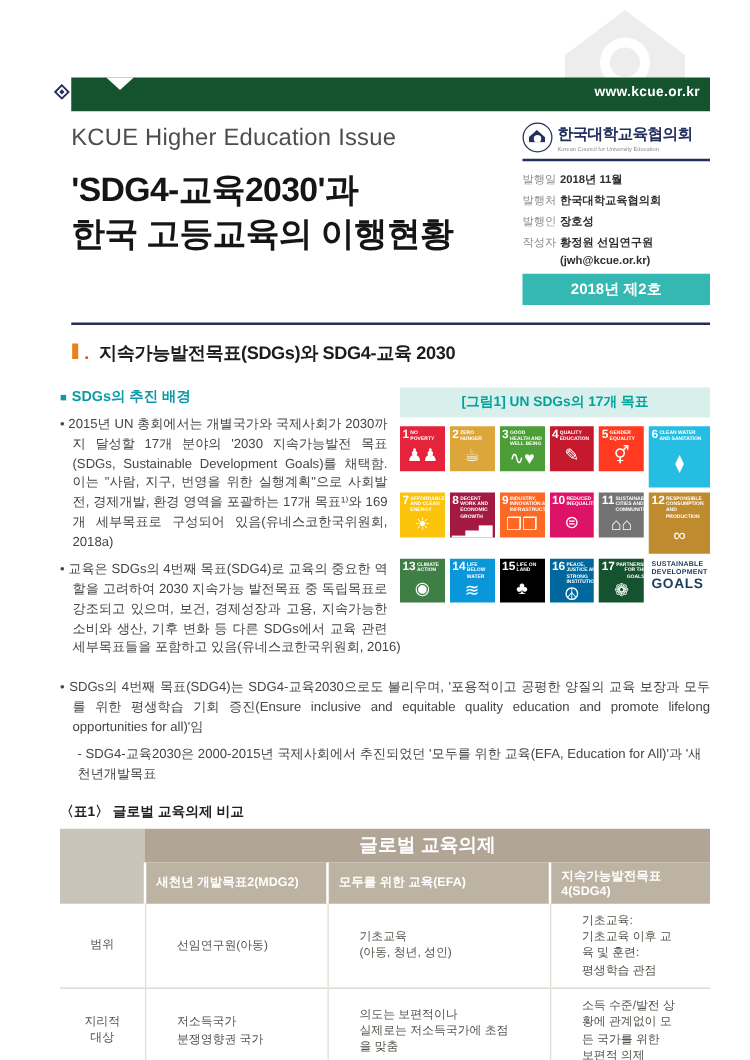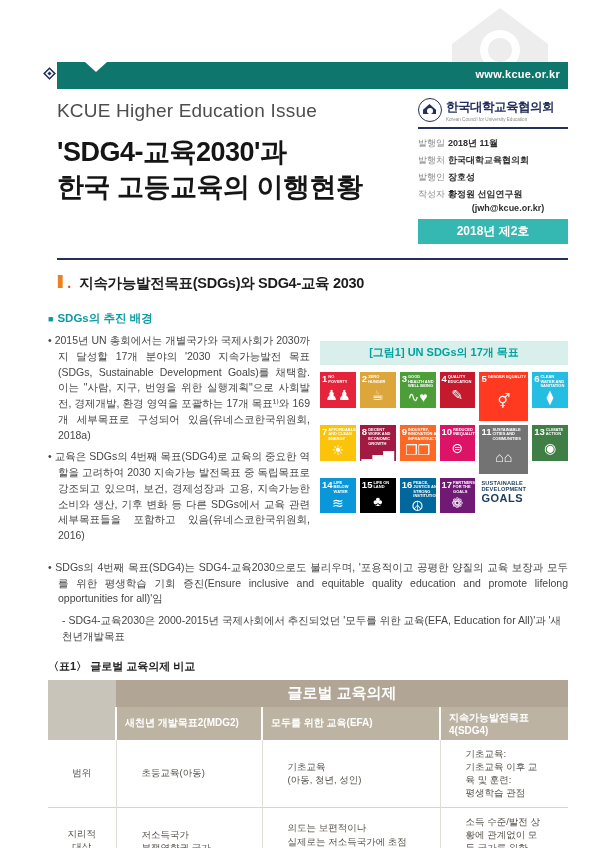--- a/index.html
+++ b/index.html
@@ -5,21 +5,21 @@
   * { margin:0; padding:0; box-sizing:border-box; }
   html,body { width:600px; height:848px; background:#fff; }
   body { font-family:"Liberation Sans","DejaVu Sans",sans-serif; color:#333; position:relative; overflow:hidden; }
 
   
   .watermark { position:absolute; top:8px; left:452px; width:96px; height:62px;
     background:#ededed; clip-path:polygon(50% 0,100% 58%,100% 100%,0 100%,0 58%); }
   .watermark .arch { position:absolute; left:28px; top:22px; width:40px; height:40px;
     border-radius:50%; background:#fff; }
   .watermark .arch:after { content:""; position:absolute; left:8px; top:8px; width:24px; height:24px; border-radius:50%; background:#ededed; }
-  .topbar { position:absolute; top:62px; left:57px; right:32px; height:27px; background:#0f766e; }
+  .topbar { position:absolute; top:62px; left:57px; right:32px; height:27px; background:#14532d; }
   .topbar-notch { position:absolute; top:0; left:28px; width:0; height:0;
     border-left:11px solid transparent; border-right:11px solid transparent; border-top:10px solid #fff; }
   .topbar-url { position:absolute; right:8px; top:6px; color:#fff; font-size:11px; font-weight:bold; letter-spacing:.3px; }
   .topbar-diamond { position:absolute; top:69px; left:45px; width:9px; height:9px; background:#232f5d;
     transform:rotate(45deg); box-shadow:inset 0 0 0 1.5px #232f5d, inset 0 0 0 3px #fff; }
 
   .main { position:absolute; top:98px; left:0; width:600px; padding:0 32px 0 57px; }
 
   
   .header { display:flex; }
@@ -31,36 +31,36 @@
   .emblem { width:24px; height:24px; border:1.5px solid #232f5d; border-radius:50%; position:relative; flex:none; }
   .emblem .cap { position:absolute; left:4px; top:5px; width:13px; height:10px; background:#232f5d;
     clip-path:polygon(50% 0,100% 58%,100% 100%,0 100%,0 58%); }
   .emblem .cap:after { content:""; position:absolute; left:3.5px; top:4px; width:6px; height:6px; border-radius:50%; background:#fff; }
   .org-kr { font-size:12.5px; font-weight:bold; color:#232f5d; letter-spacing:-.5px; }
   .org-en { font-size:4.6px; color:#8a8a8a; margin-top:1px; }
   .pub-rows { margin-top:8px; }
   .pub-row { display:flex; margin-bottom:4px; }
   .pub-label { width:30px; color:#8b8b8b; flex:none; }
   .pub-value { color:#2e2e2e; font-weight:bold; }
-  .pub-email { margin-left:30px; color:#2e2e2e; font-weight:bold; margin-top:-2px; margin-bottom:4px;text-align:center; }
+  .pub-email { margin-left:30px; color:#2e2e2e; font-weight:bold; margin-top:-2px; margin-bottom:4px; }
   .issue-badge { margin-top:6px; background:#35b8b2; color:#fff; font-size:12px; font-weight:bold;
     text-align:center; padding:4px 17px; }
 
   .navy-rule { border-top:2.5px solid #232f5d; margin-top:14px; }
 
   
   .section-heading { display:flex; align-items:baseline; margin-top:12px; }
   .section-numeral { color:#ef7f1a; font-weight:900; font-size:17px; transform:scaleX(1.5); margin-right:4px; }
   .section-dot { color:#e8431f; font-weight:900; font-size:14px; margin-right:8px; }
   .section-title { font-size:14.5px; font-weight:bold; color:#1c1c1c; letter-spacing:-.3px; }
 
   .content { margin-top:18px; margin-left:-9px; font-size:10.5px; color:#454545; }
 
   
-  .figure { float:right; width:248px; margin-left:10px; margin-bottom:8px;margin-top:30px; }
+  .figure { float:right; width:248px; margin-left:10px; margin-bottom:8px; }
   .figure-caption { background:#d9efec; color:#00a39c; font-weight:bold; font-size:11px; text-align:center; padding:4px 0 5px; }
   .sdg-grid { display:grid; grid-template-columns:repeat(6,1fr); gap:4px; margin-top:7px; }
   .sdg-tile { aspect-ratio:1/1; color:#fff; padding:2px 2px; display:flex; flex-direction:column; overflow:hidden; }
   .sdg-head { display:flex; gap:1px; line-height:1; }
   .sdg-num { font-size:9.5px; font-weight:bold; }
   .sdg-label { font-size:4px; font-weight:bold; text-transform:uppercase; line-height:1.15; padding-top:1px; }
   .sdg-icon { flex:1; display:flex; align-items:center; justify-content:center; font-size:14px; line-height:1; }
   .sdg-logo-tile { aspect-ratio:1/1; background:#fff; color:#1b3a5c; display:flex; flex-direction:column;
     justify-content:flex-start; padding:2px; }
   .sdg-logo-line { font-size:5.6px; font-weight:900; letter-spacing:.2px; }
@@ -226,20 +226,27 @@
             </div>
             <div class="sdg-icon">⊜</div>
           </div>
           <div class="sdg-tile" style="background: #737373;">
             <div class="sdg-head">
               <span class="sdg-num">11</span>
               <span class="sdg-label">SUSTAINABLE CITIES AND COMMUNITIES</span>
             </div>
             <div class="sdg-icon">⌂⌂</div>
           </div>
+          <div class="sdg-tile" style="background: rgb(191, 139, 46);">
+            <div class="sdg-head">
+              <span class="sdg-num">12</span>
+              <span class="sdg-label">RESPONSIBLE CONSUMPTION AND PRODUCTION</span>
+            </div>
+            <div class="sdg-icon">∞</div>
+          </div>
           <div class="sdg-tile" style="background: rgb(63, 126, 68);">
             <div class="sdg-head">
               <span class="sdg-num">13</span>
               <span class="sdg-label">CLIMATE ACTION</span>
             </div>
             <div class="sdg-icon">◉</div>
           </div>
           <div class="sdg-tile" style="background: rgb(10, 151, 217);">
             <div class="sdg-head">
               <span class="sdg-num">14</span>
@@ -254,21 +261,21 @@
             </div>
             <div class="sdg-icon">♣</div>
           </div>
           <div class="sdg-tile" style="background: rgb(0, 104, 157);">
             <div class="sdg-head">
               <span class="sdg-num">16</span>
               <span class="sdg-label">PEACE, JUSTICE AND STRONG INSTITUTIONS</span>
             </div>
             <div class="sdg-icon">☮</div>
           </div>
-          <div class="sdg-tile" style="background: #701a75;">
+          <div class="sdg-tile" style="background: #14532d; text-align: center;">
             <div class="sdg-head">
               <span class="sdg-num">17</span>
               <span class="sdg-label">PARTNERSHIPS FOR THE GOALS</span>
             </div>
             <div class="sdg-icon">❁</div>
           </div>
           <div class="sdg-logo-tile">
           <div class="sdg-logo-line">SUSTAINABLE</div>
           <div class="sdg-logo-line">DEVELOPMENT</div>
           <div class="sdg-logo-goals">GOALS</div>
@@ -304,21 +311,21 @@
         </tr>
         <tr>
             <th class="col-header">새천년 개발목표2(MDG2)</th>
             <th class="col-header">모두를 위한 교육(EFA)</th>
             <th class="col-header">지속가능발전목표4(SDG4)</th>
           </tr>
       </thead>
       <tbody>
           <tr>
             <th>범위</th>
-            <td>초등교육(아동)</td>
+            <td>선임연구원(아동)</td>
             <td>기초교육
 (아동, 청년, 성인)</td>
             <td>기초교육:
 기초교육 이후 교육 및 훈련:
 평생학습 관점</td>
           </tr>
           <tr>
             <th>지리적
 대상</th>
             <td>저소득국가

